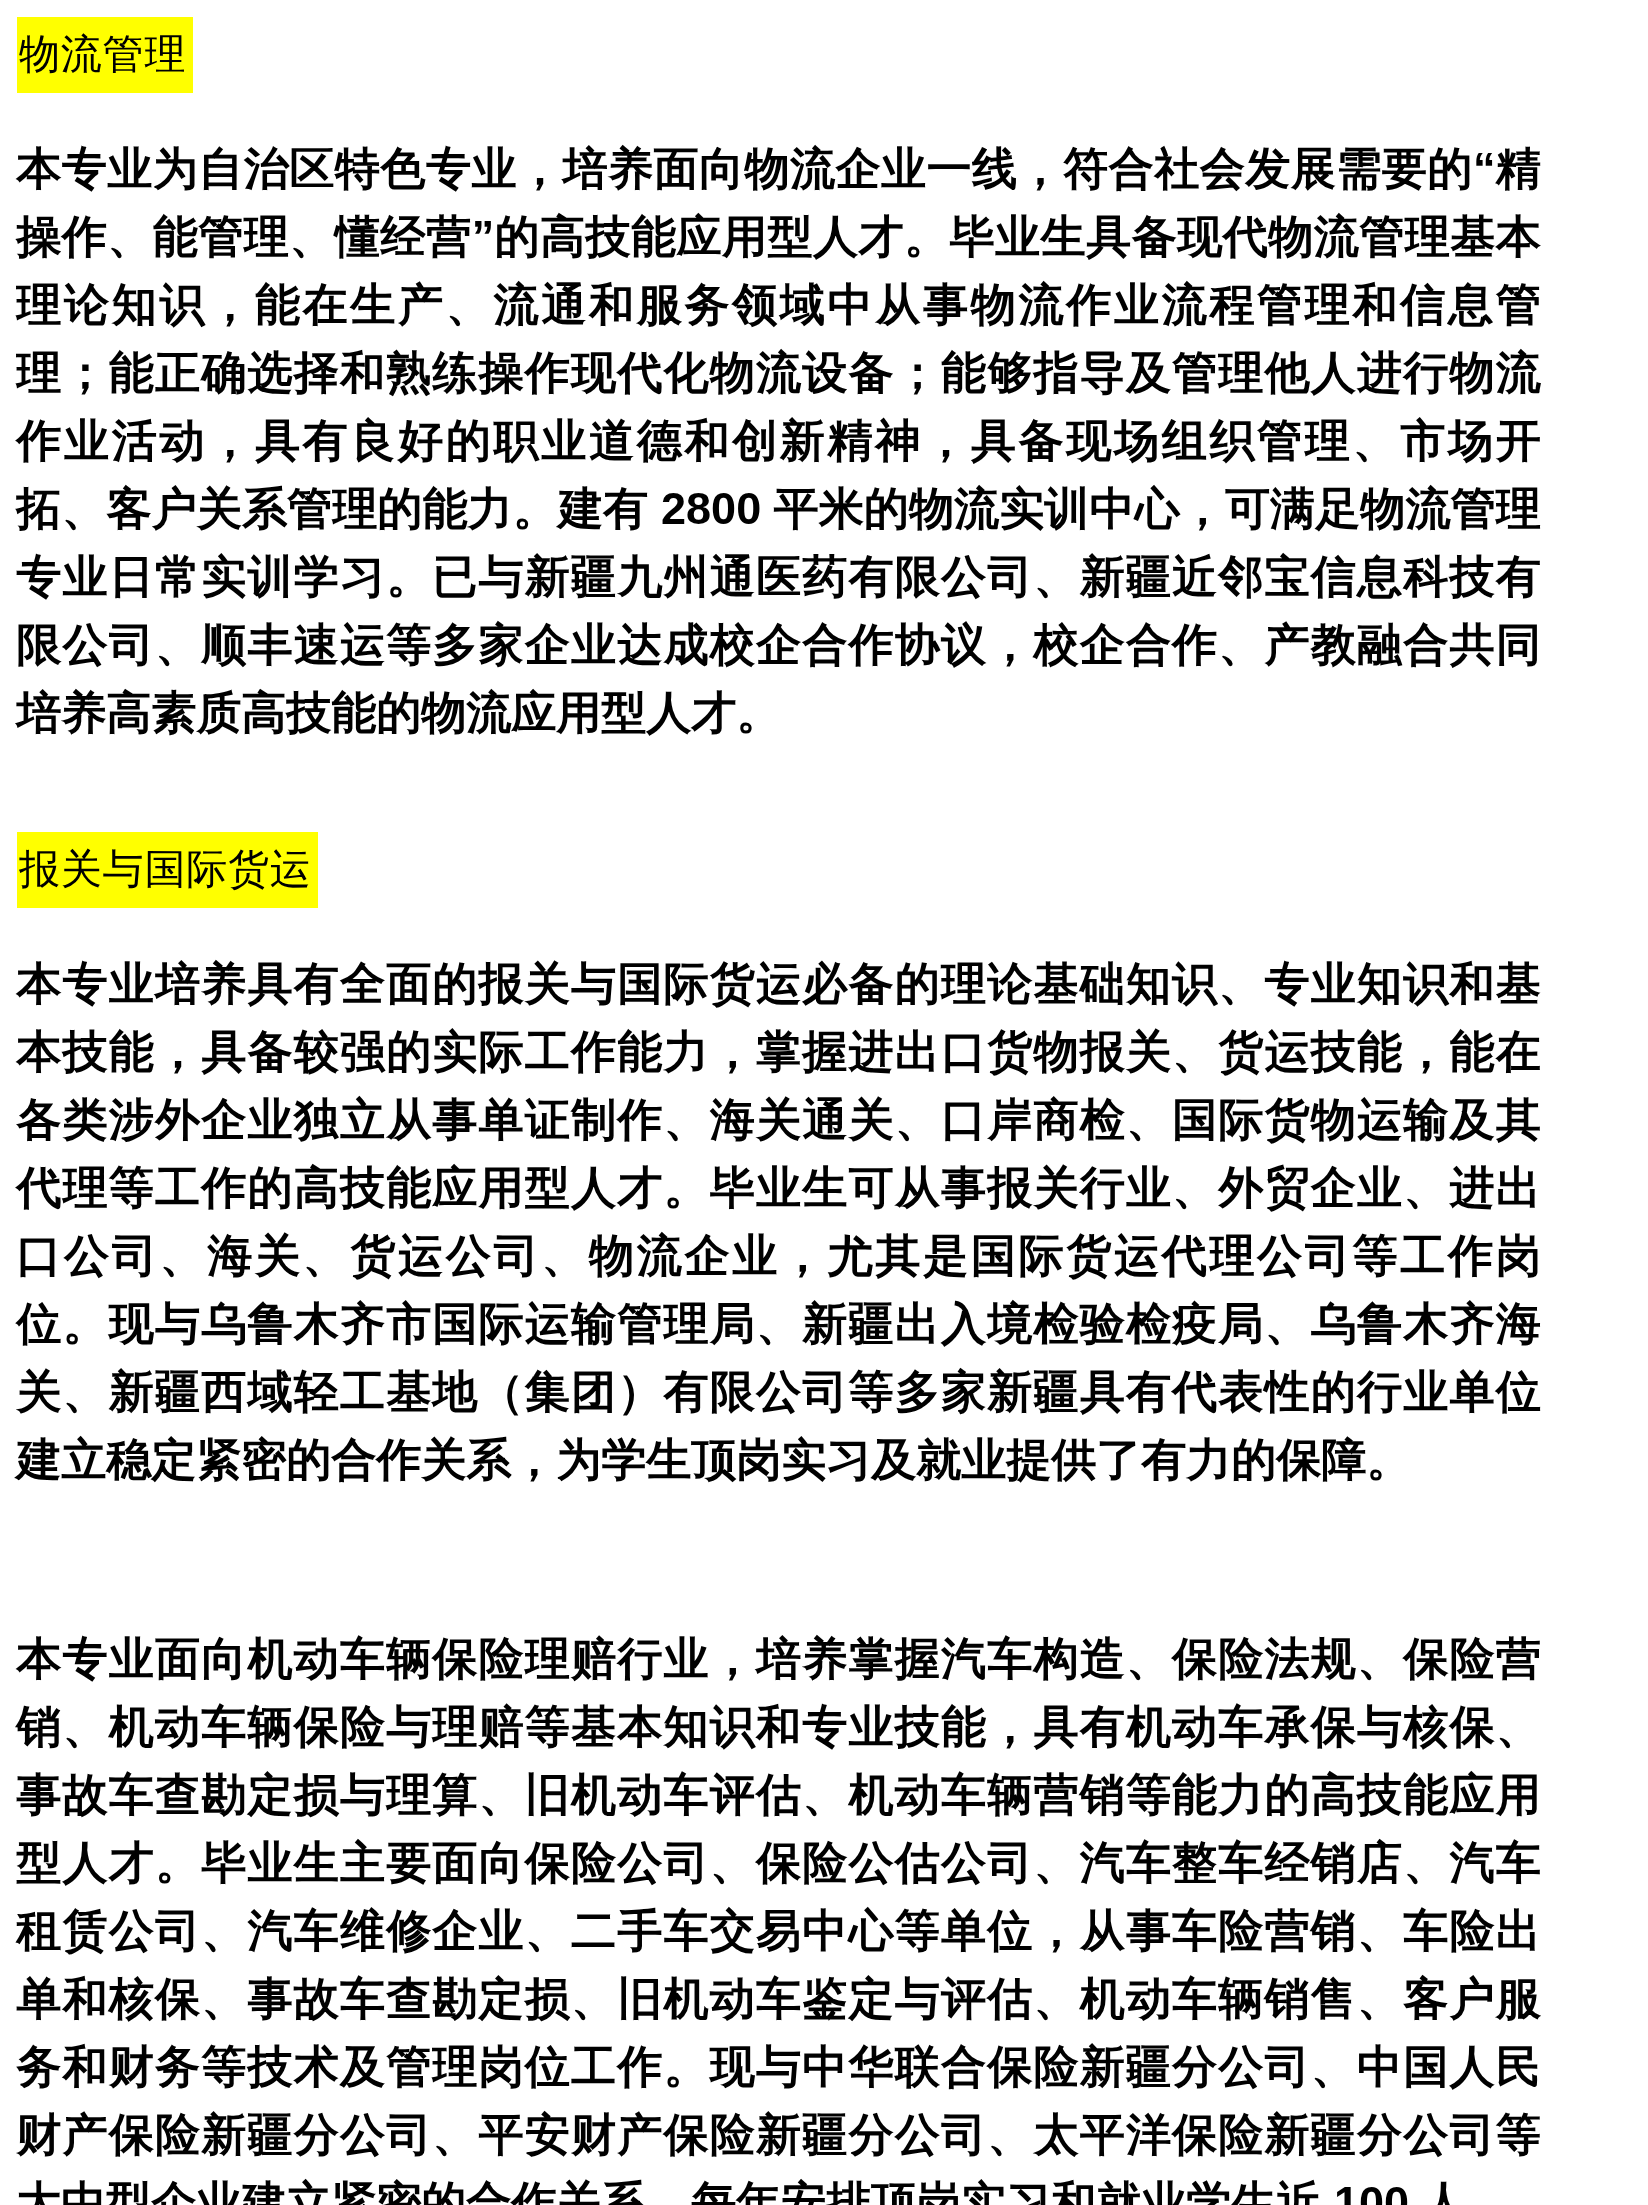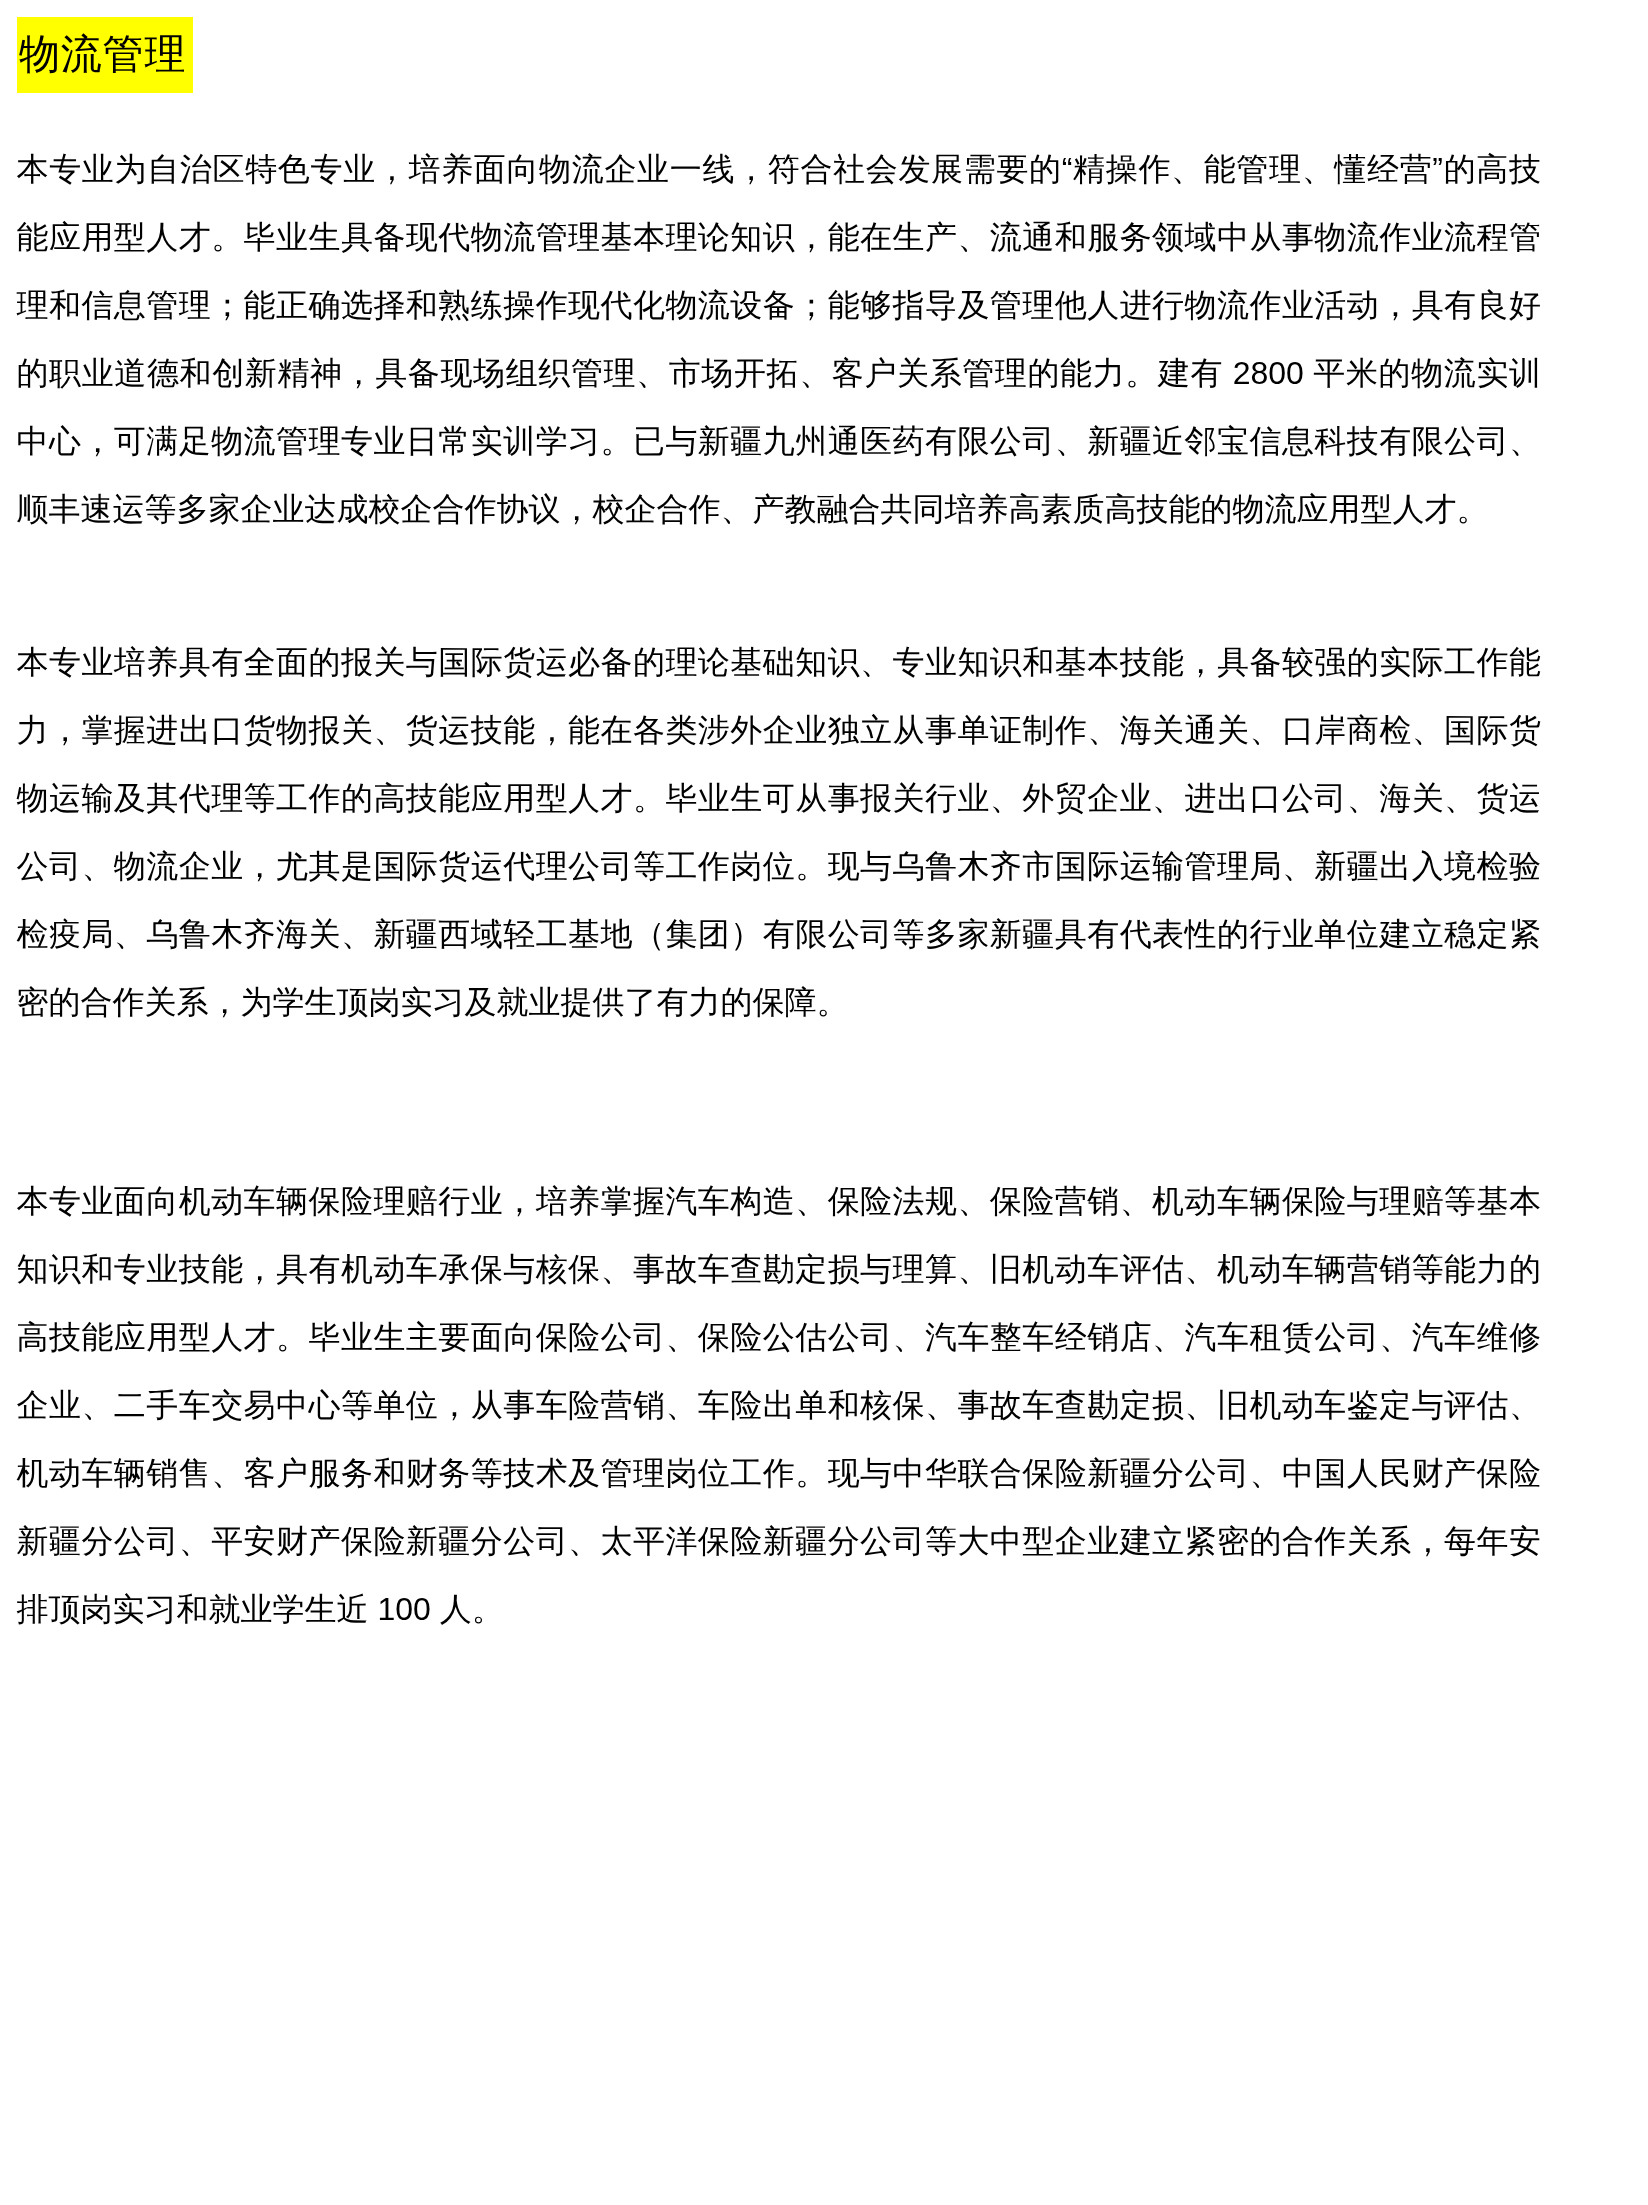--- a/index.html
+++ b/index.html
@@ -33,41 +33,45 @@
     background: #ffff00;
     color: #000000;
     font-size: 41px;
     font-weight: 400;
     line-height: 1;
     padding: 17.3px 6.6px 18px 2.5px;
     letter-spacing: 0.8px;
   }
   .body-text {
     margin: 42px 0 0 0;
-    font-size: 32px;
+    font-size: 45px;
     line-height: 68px;
     text-align: justify;
     text-justify: inter-ideograph;
     letter-spacing: 0;
     word-break: normal;
+    font-weight: bold;
   }
 </style>
 </head>
 <body>
 
 <div class="page">
 
   <section class="course-section">
     <div class="heading-row">
       <span class="heading-highlight">物流管理</span>
     </div>
     <p class="body-text">本专业为自治区特色专业，培养面向物流企业一线，符合社会发展需要的“精操作、能管理、懂经营”的高技能应用型人才。毕业生具备现代物流管理基本理论知识，能在生产、流通和服务领域中从事物流作业流程管理和信息管理；能正确选择和熟练操作现代化物流设备；能够指导及管理他人进行物流作业活动，具有良好的职业道德和创新精神，具备现场组织管理、市场开拓、客户关系管理的能力。建有 2800 平米的物流实训中心，可满足物流管理专业日常实训学习。已与新疆九州通医药有限公司、新疆近邻宝信息科技有限公司、顺丰速运等多家企业达成校企合作协议，校企合作、产教融合共同培养高素质高技能的物流应用型人才。</p>
   </section>
 
   <section class="course-section section-gap-2">
+    <div class="heading-row">
+      <span class="heading-highlight">报关与国际货运</span>
+    </div>
     <p class="body-text">本专业培养具有全面的报关与国际货运必备的理论基础知识、专业知识和基本技能，具备较强的实际工作能力，掌握进出口货物报关、货运技能，能在各类涉外企业独立从事单证制作、海关通关、口岸商检、国际货物运输及其代理等工作的高技能应用型人才。毕业生可从事报关行业、外贸企业、进出口公司、海关、货运公司、物流企业，尤其是国际货运代理公司等工作岗位。现与乌鲁木齐市国际运输管理局、新疆出入境检验检疫局、乌鲁木齐海关、新疆西域轻工基地（集团）有限公司等多家新疆具有代表性的行业单位建立稳定紧密的合作关系，为学生顶岗实习及就业提供了有力的保障。</p>
   </section>
 
   <section class="course-section section-gap-3">
     <p class="body-text">本专业面向机动车辆保险理赔行业，培养掌握汽车构造、保险法规、保险营销、机动车辆保险与理赔等基本知识和专业技能，具有机动车承保与核保、事故车查勘定损与理算、旧机动车评估、机动车辆营销等能力的高技能应用型人才。毕业生主要面向保险公司、保险公估公司、汽车整车经销店、汽车租赁公司、汽车维修企业、二手车交易中心等单位，从事车险营销、车险出单和核保、事故车查勘定损、旧机动车鉴定与评估、机动车辆销售、客户服务和财务等技术及管理岗位工作。现与中华联合保险新疆分公司、中国人民财产保险新疆分公司、平安财产保险新疆分公司、太平洋保险新疆分公司等大中型企业建立紧密的合作关系，每年安排顶岗实习和就业学生近 100 人。</p>
   </section>
 
 </div>
 
 

